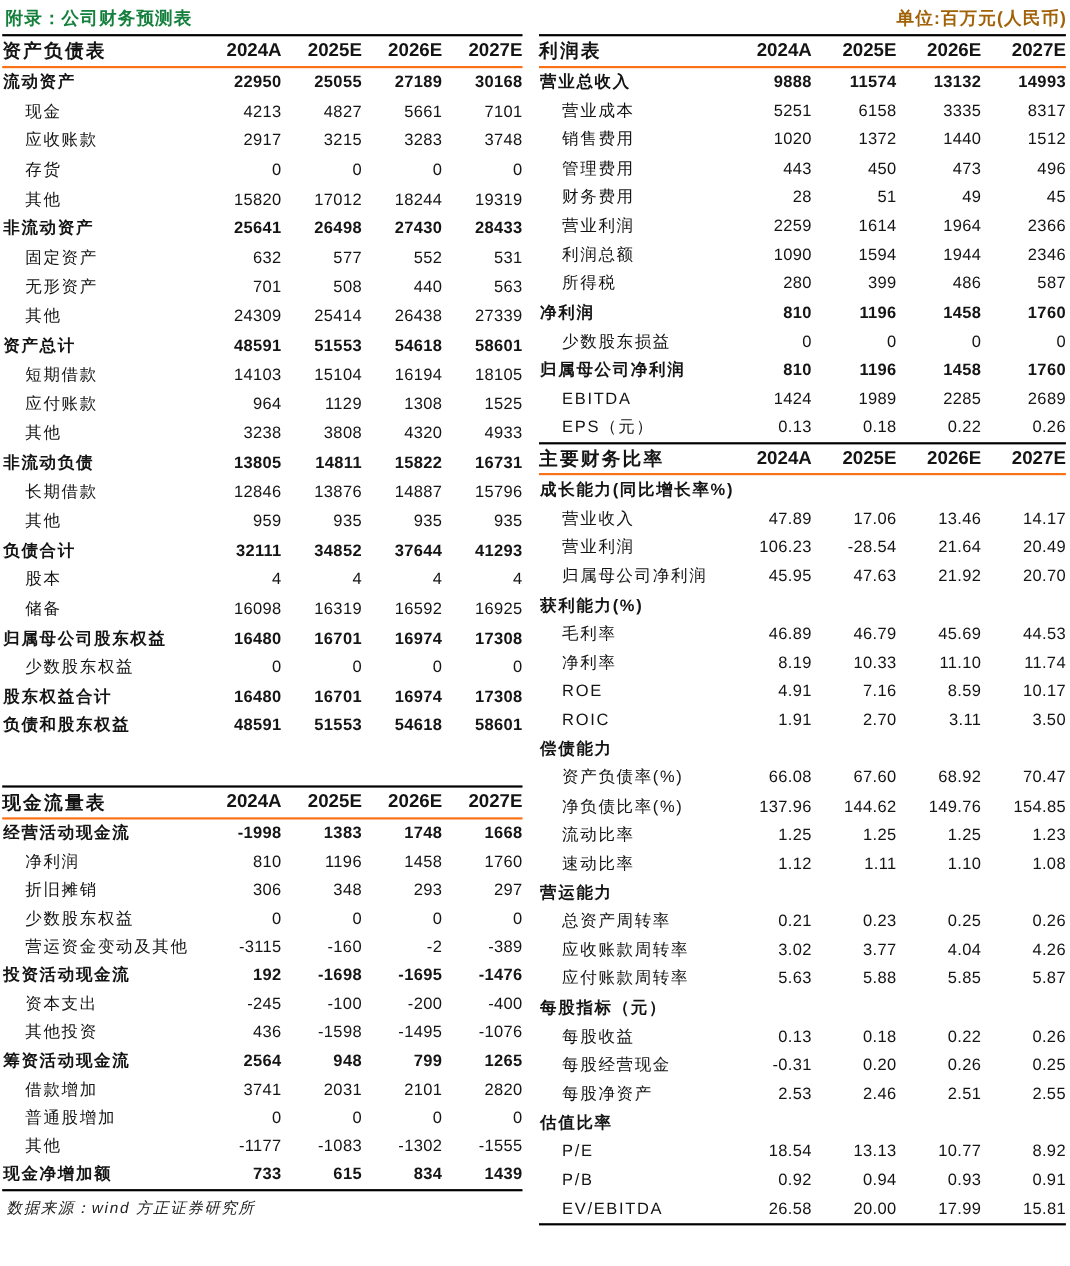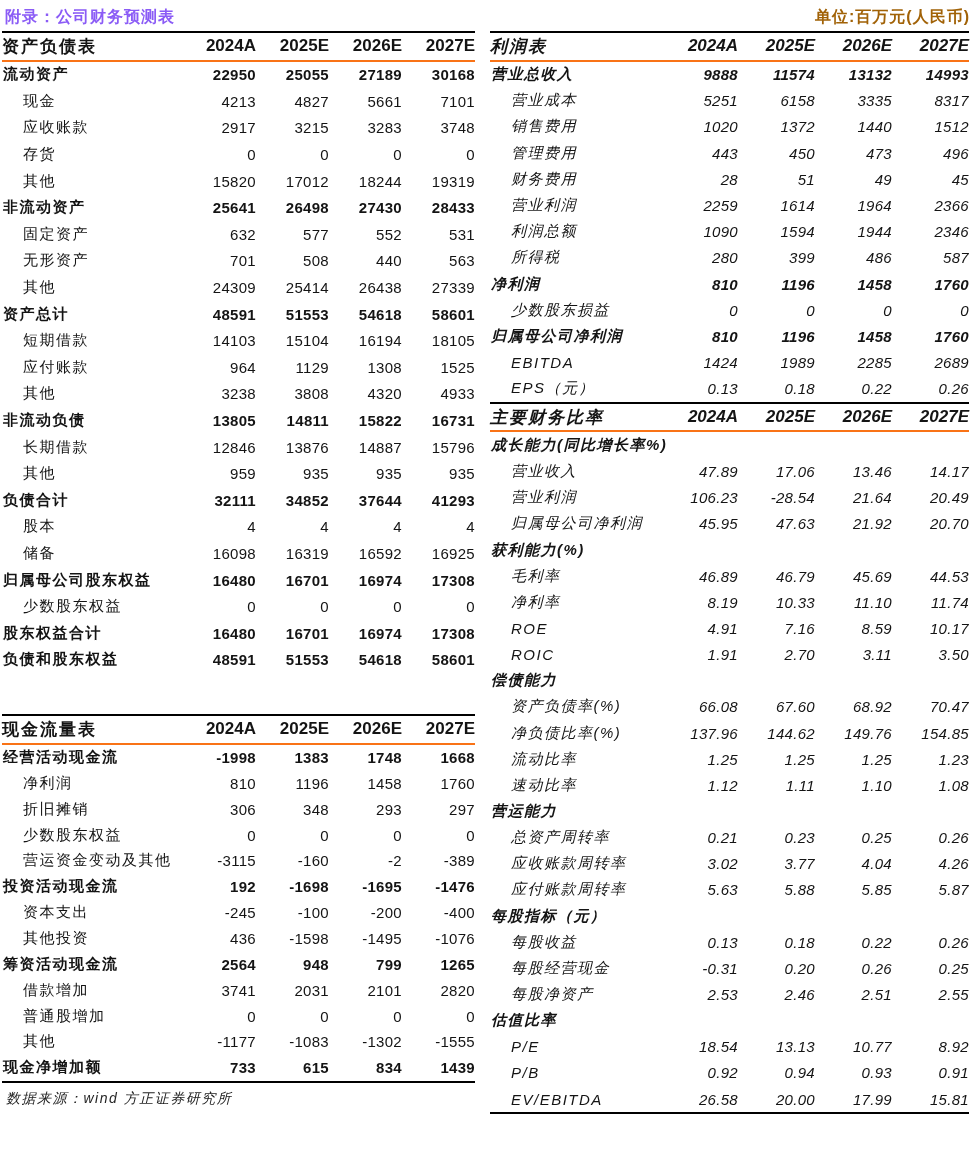--- a/index.html
+++ b/index.html
@@ -12,21 +12,21 @@
     overflow:hidden;
   }
   .topbar {
     display:flex; justify-content:space-between; align-items:flex-start;
     padding:7px 3px 0 5px;
     height:24px;
   }
   .red-text { font-size:16px; font-weight:bold; letter-spacing:1px; }
   .cols { display:flex; gap:13px; padding-left:2px; }
   .col-left  { width:475px; }
-  .col-right { width:481px;font-style:italic; }
+  .col-right { width:481px; }
 
   .fin-table { --cw:73px; --rh:26.6px; padding-right:2px; }
   .col-right .fin-table { --cw:77px; }
 
   .thead {
     display:grid;
     grid-template-columns:1fr repeat(4, var(--cw));
     align-items:center;
     border-top:2.5px solid #000;
     border-bottom:2px solid #f97316;
@@ -60,21 +60,21 @@
     letter-spacing:1.5px;
     color:#222;
   }
 </style>
 </head>
 <body>
 
 <div class="page">
 
   <div class="topbar">
-    <span class="red-text" style="color: #8b5cf6;">附录：公司财务预测表</span>
+    <span class="red-text" style="color: #15803d;">附录：公司财务预测表</span>
     <span class="red-text" style="color: #a16207;">单位:百万元(人民币)</span>
   </div>
 
   <div class="cols">
 
     <div class="col-left">
       <div class="fin-table" style="--rh:26.6px">
         <div class="thead">
           <span class="t-title">资产负债表</span>
         <span class="th-year">2024A</span>

